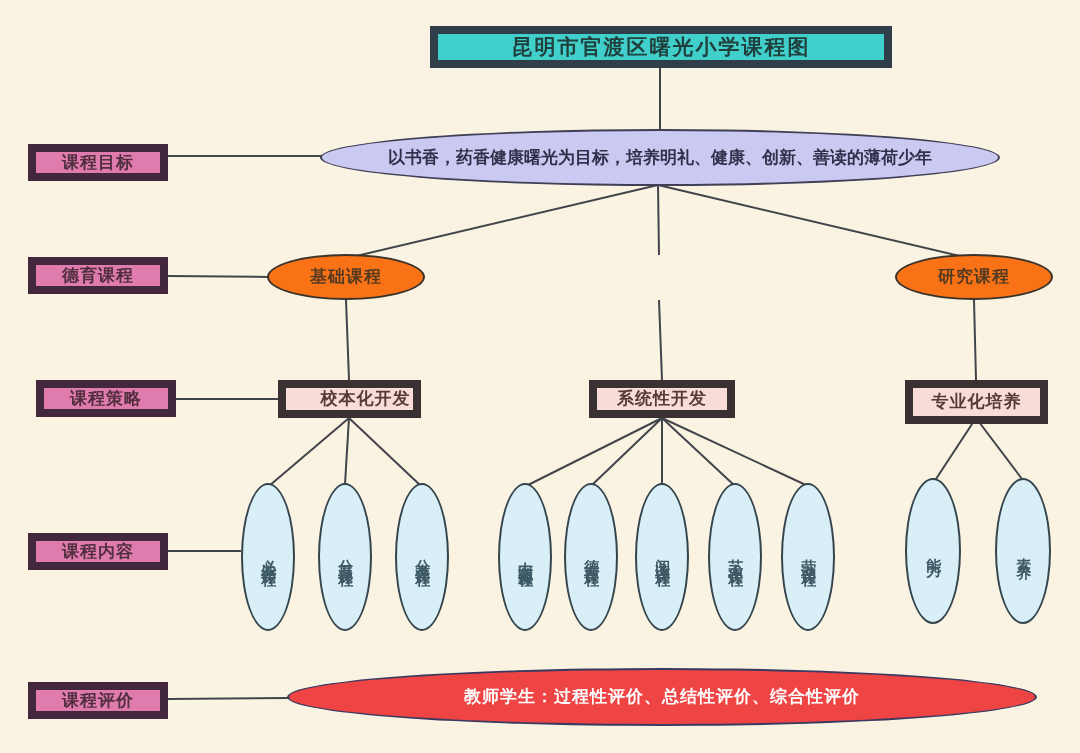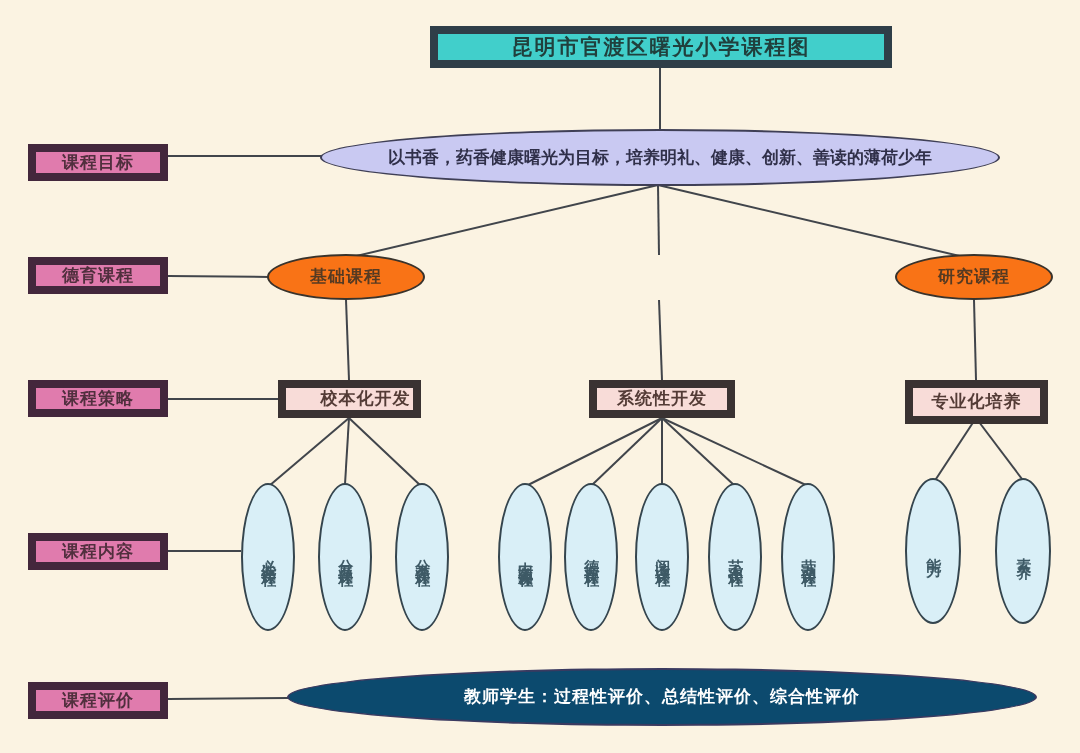--- a/index.html
+++ b/index.html
@@ -72,21 +72,21 @@
   .content-ellipse {
     background: #d9eff7;
     border-color: #35454e;
     color: #3e5a66;
     font-size: 15px;
     writing-mode: vertical-rl;
     text-orientation: upright;
     letter-spacing: 5px;
   }
   .eval-ellipse {
-    background: #0c4a6e;
+    background: #ef4444;
     border-color: #3a3a60;
     color: #ffffff;
     font-size: 17px;
     letter-spacing: 1px;
   }
 </style>
 </head>
 <body>
 
 <div class="canvas">
@@ -115,21 +115,21 @@
       <line x1="976" y1="418" x2="934" y2="482"></line>
       <line x1="976" y1="418" x2="1022" y2="479"></line>
       <line x1="168" y1="699" x2="288" y2="698"></line>
     </g>
   </svg>
 
   <div class="node rect title-box" style="left:430px; top:26px; width:462px; height:42px;">昆明市官渡区曙光小学课程图</div>
 
   <div class="node rect row-label" style="left:28px; top:144px; width:140px; height:37px;">课程目标</div>
   <div class="node rect row-label" style="left:28px; top:257px; width:140px; height:37px;">德育课程</div>
-  <div class="node rect row-label" style="left:28px; top:380px; width:140px; height:37px;">课程策略</div>
+  <div class="node rect row-label" style="left:36px; top:380px; width:140px; height:37px;">课程策略</div>
   <div class="node rect row-label" style="left:28px; top:533px; width:140px; height:37px;">课程内容</div>
   <div class="node rect row-label" style="left:28px; top:682px; width:140px; height:37px;">课程评价</div>
 
   <div class="node ellipse goal-ellipse" style="left:320px; top:129px; width:680px; height:57px;">以书香，药香健康曙光为目标，培养明礼、健康、创新、善读的薄荷少年</div>
 
   <div class="node ellipse module-ellipse" style="left:267px; top:254px; width:158px; height:46px;">基础课程</div>
   <div class="node ellipse module-ellipse" style="left:895px; top:254px; width:158px; height:46px;">研究课程</div>
 
   <div class="node rect strategy-box" style="left:278px; top:380px; width:143px; height:38px;padding-left:32px;">校本化开发</div>
   <div class="node rect strategy-box" style="left:589px; top:380px; width:146px; height:38px;">系统性开发</div>

